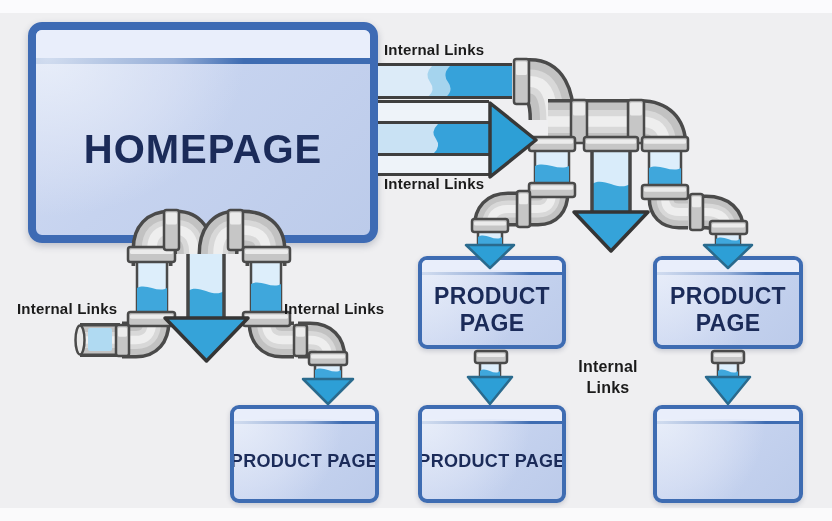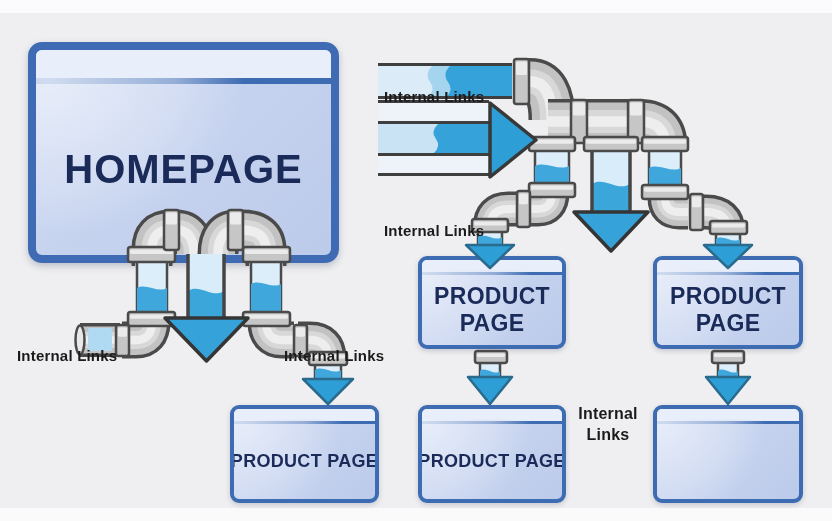--- a/index.html
+++ b/index.html
@@ -26,44 +26,44 @@
   .box .swoosh {
     position:absolute; left:-10px; top:10px; width:120px; height:110px;
     background:radial-gradient(ellipse at 10% 0%, rgba(235,240,250,.85) 0%, rgba(222,229,246,.55) 45%, rgba(222,229,246,0) 70%);
     pointer-events:none;
   }
   .box .label {
     position:relative; color:#1b2b59; font-weight:bold; text-align:center;
     padding-top:15px; line-height:1.18; letter-spacing:.3px;
   }
 
-  .box.homepage { left:28px; top:22px; width:311px; height:221px;
+  .box.homepage { left:28px; top:22px; width:350px; height:221px;
     border-width:8px; border-radius:14px; border-color:#3e6bb4;
-    box-shadow:0 3px 7px rgba(40,50,80,.25);margin-top:20px; }
+    box-shadow:0 3px 7px rgba(40,50,80,.25); }
   .box.homepage .band { height:28px; border-bottom-width:6px; }
   .box.homepage .swoosh { width:220px; height:160px; top:28px; }
   .box.homepage .label { font-size:40px; letter-spacing:1px; padding-top:34px; }
 
   .box.mid { width:148px; height:93px; }
   .box.mid .label { font-size:23px; }
   .box.bottom { width:149px; height:98px; }
   .box.bottom .label { font-size:18px; white-space:nowrap; }
   .box.blog .label { font-size:21px; }
 
   .box.mid-left   { left:418px; top:256px; }
   .box.mid-right  { left:653px; top:256px; width:150px; }
   .box.bot-left   { left:230px; top:405px; }
   .box.bot-mid    { left:418px; top:405px; width:148px; }
   .box.bot-right  { left:653px; top:405px; width:150px; }
 
   svg.pipes { position:absolute; left:0; top:0; z-index:5; pointer-events:none; }
 
   .link-label {
     position:absolute; z-index:9; color:#1b1b1b; font-weight:bold;
-    font-size:15px; white-space:nowrap; letter-spacing:.2px;margin-top:47px;
+    font-size:15px; white-space:nowrap; letter-spacing:.2px;
   }
   .link-label.center { white-space:normal; text-align:center; width:72px; font-size:16px; line-height:1.3; }
 </style>
 </head>
 <body>
 
 <div class="canvas">
   <div class="strip-top"></div>
   <div class="strip-bottom"></div>
 

